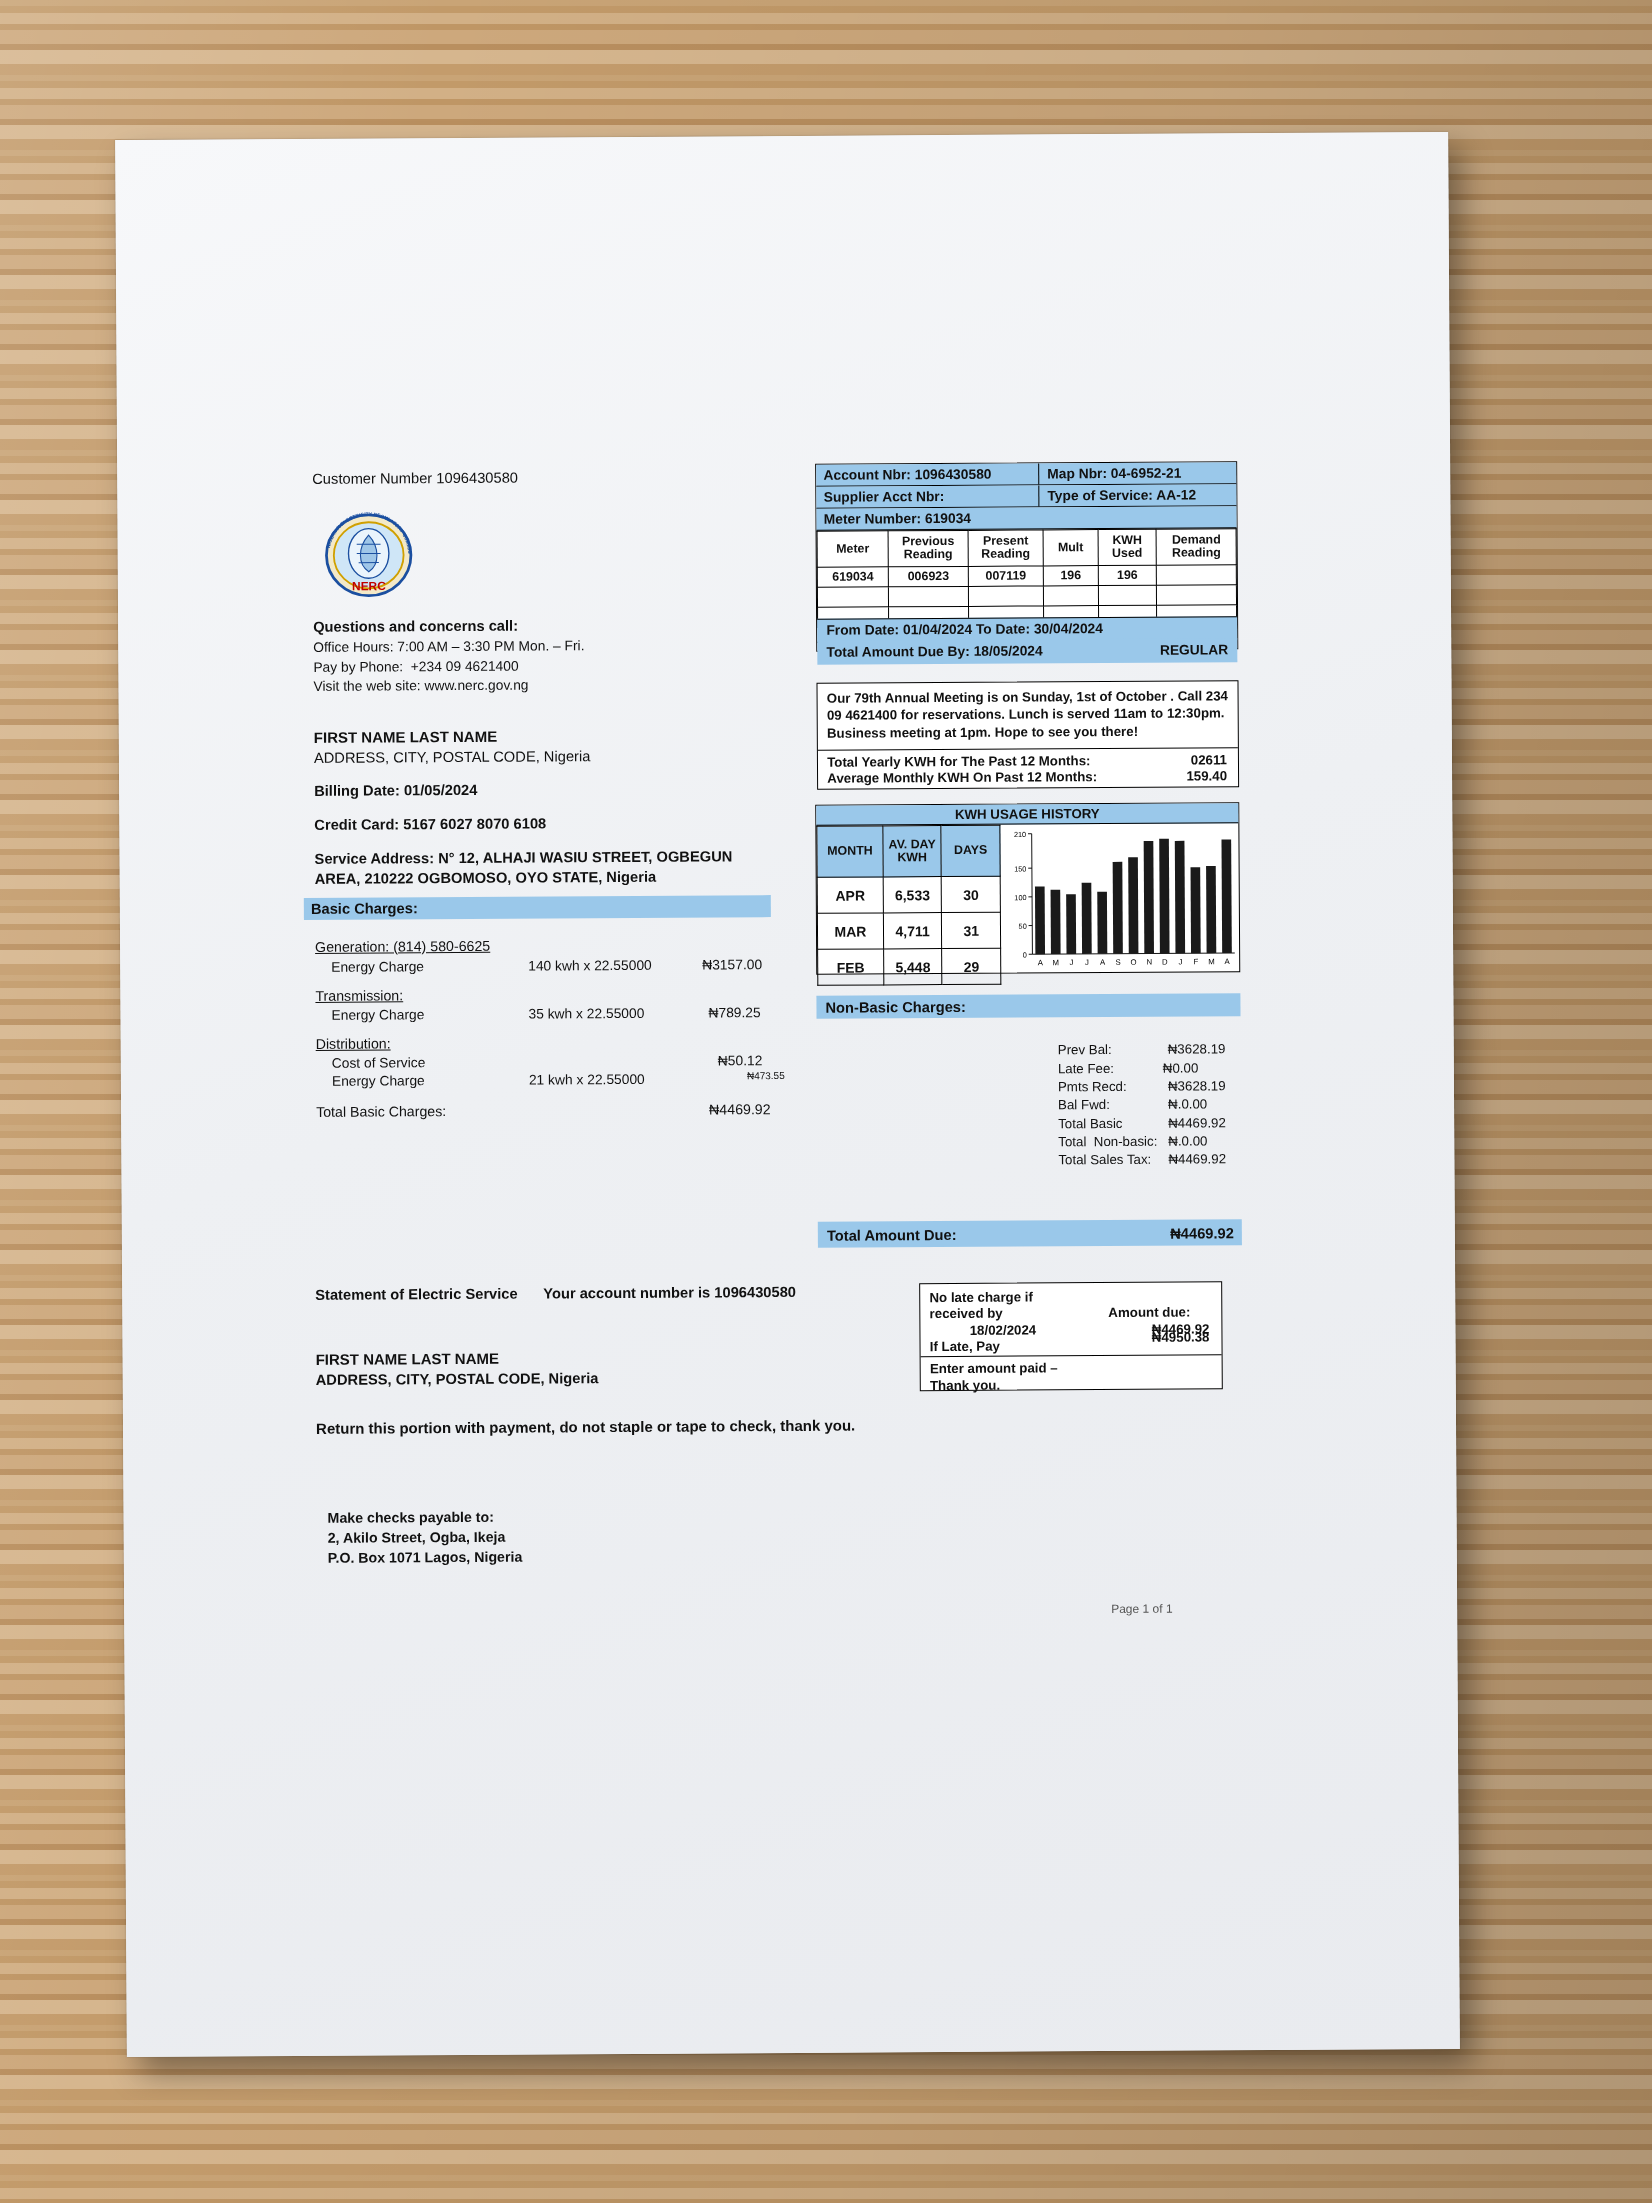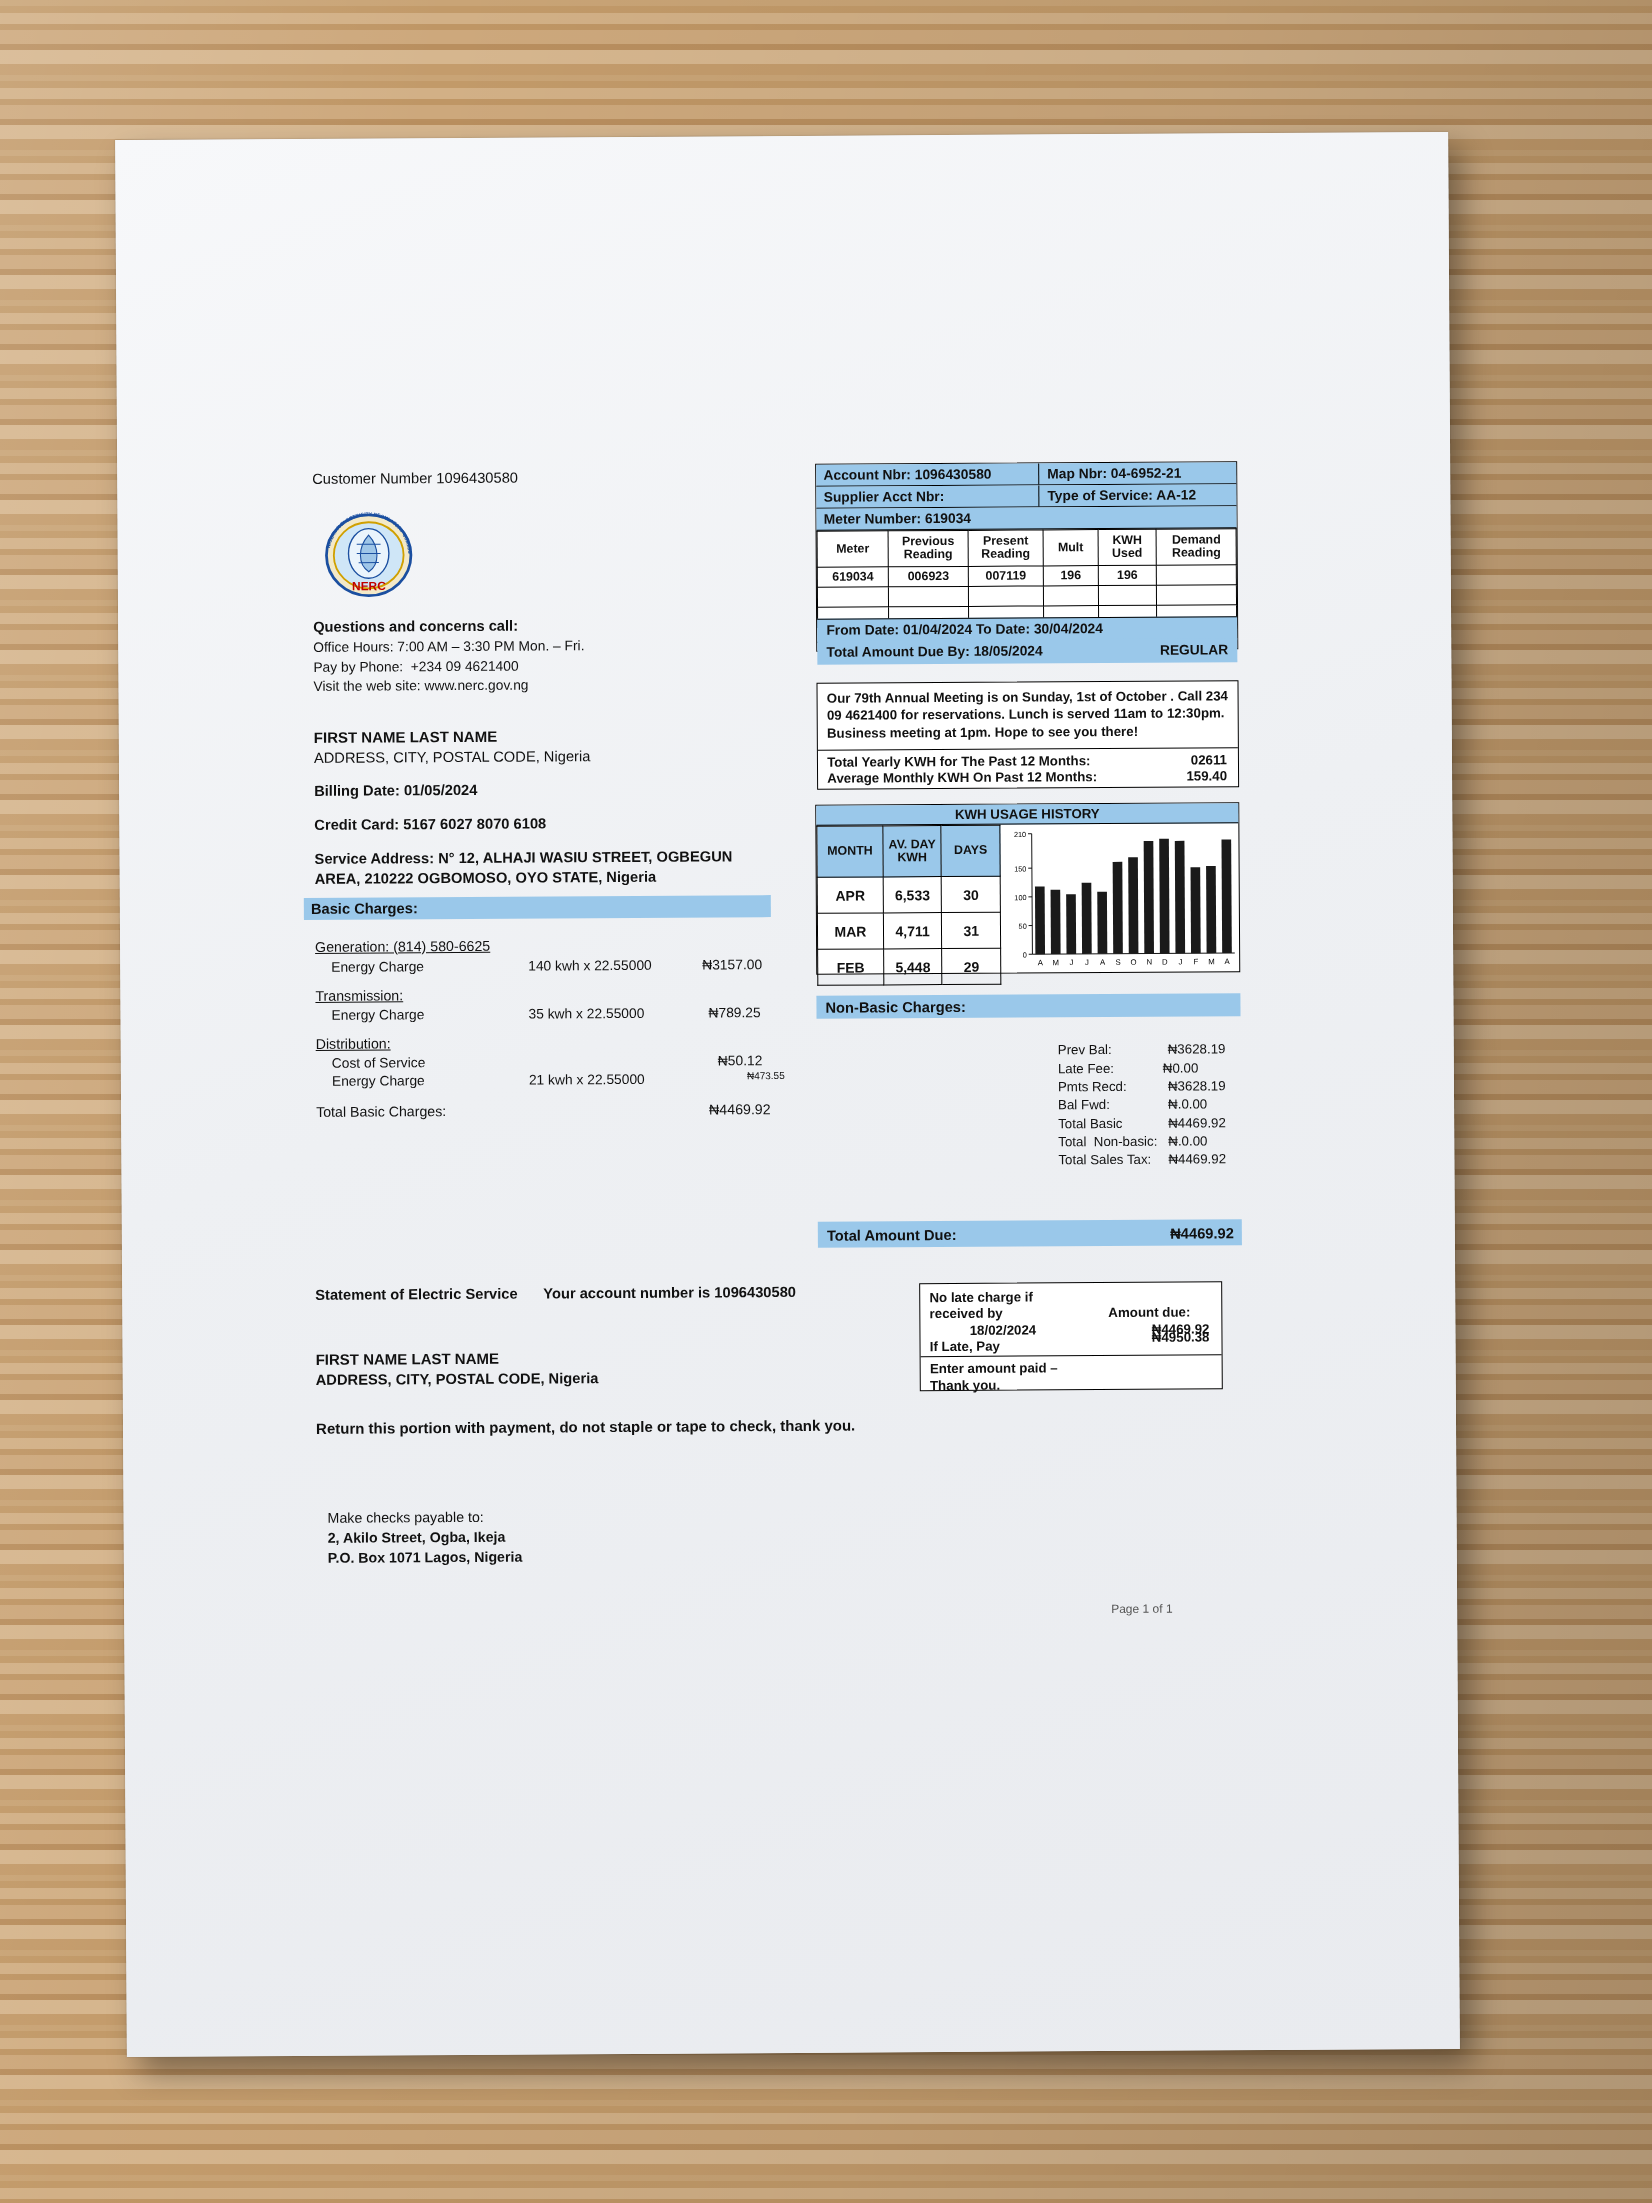--- a/index.html
+++ b/index.html
@@ -81,21 +81,21 @@
 
   #tot-basic-l{left:195px;top:965px;font-size:14.2px;}
   #tot-basic-r{left:588px;top:965px;font-size:14.2px;}
 
   
   #stub-l1{left:193px;top:1147px;font-weight:bold;font-size:14.7px;}
   #stub-l2{left:421px;top:1147px;font-weight:bold;font-size:14.7px;}
   #stub-name{left:193px;top:1212px;font-weight:bold;font-size:15px;}
   #stub-addr{left:193px;top:1232px;font-weight:bold;font-size:14.7px;}
   #stub-return{left:193px;top:1281px;font-weight:bold;font-size:15px;}
-  #pay-head{left:204px;top:1371px;font-weight:normal;font-size:14.2px;}
+  #pay-head{left:204px;top:1371px;font-weight:bold;font-size:14.2px;}
   #pay-l1{left:204px;top:1391px;font-weight:bold;font-size:14.2px;}
   #pay-l2{left:204px;top:1411px;font-weight:bold;font-size:14.2px;}
   #page-of{left:987px;top:1468px;font-size:12px;color:#555;}
 
   
   .box{position:absolute;border:1.4px solid #000;box-sizing:border-box;}
   #acct-box{left:698px;top:328px;width:422px;height:188px;background:#fff;}
   .acct-row{position:absolute;left:0;width:100%;box-sizing:border-box;}
   .hl{background:#9ac8ea;}
   #acct-r1{top:0;height:22px;border-bottom:1.4px solid #000;}

